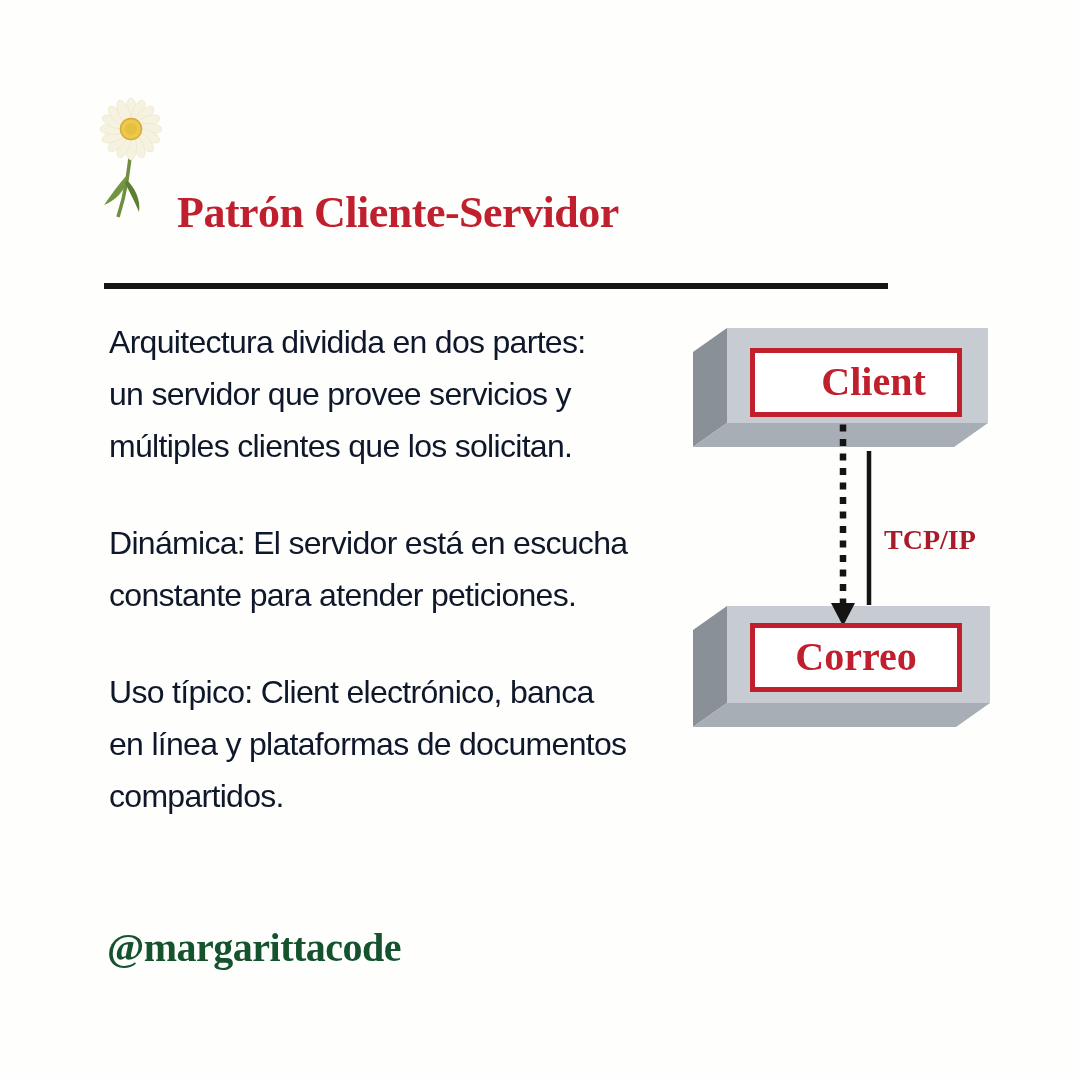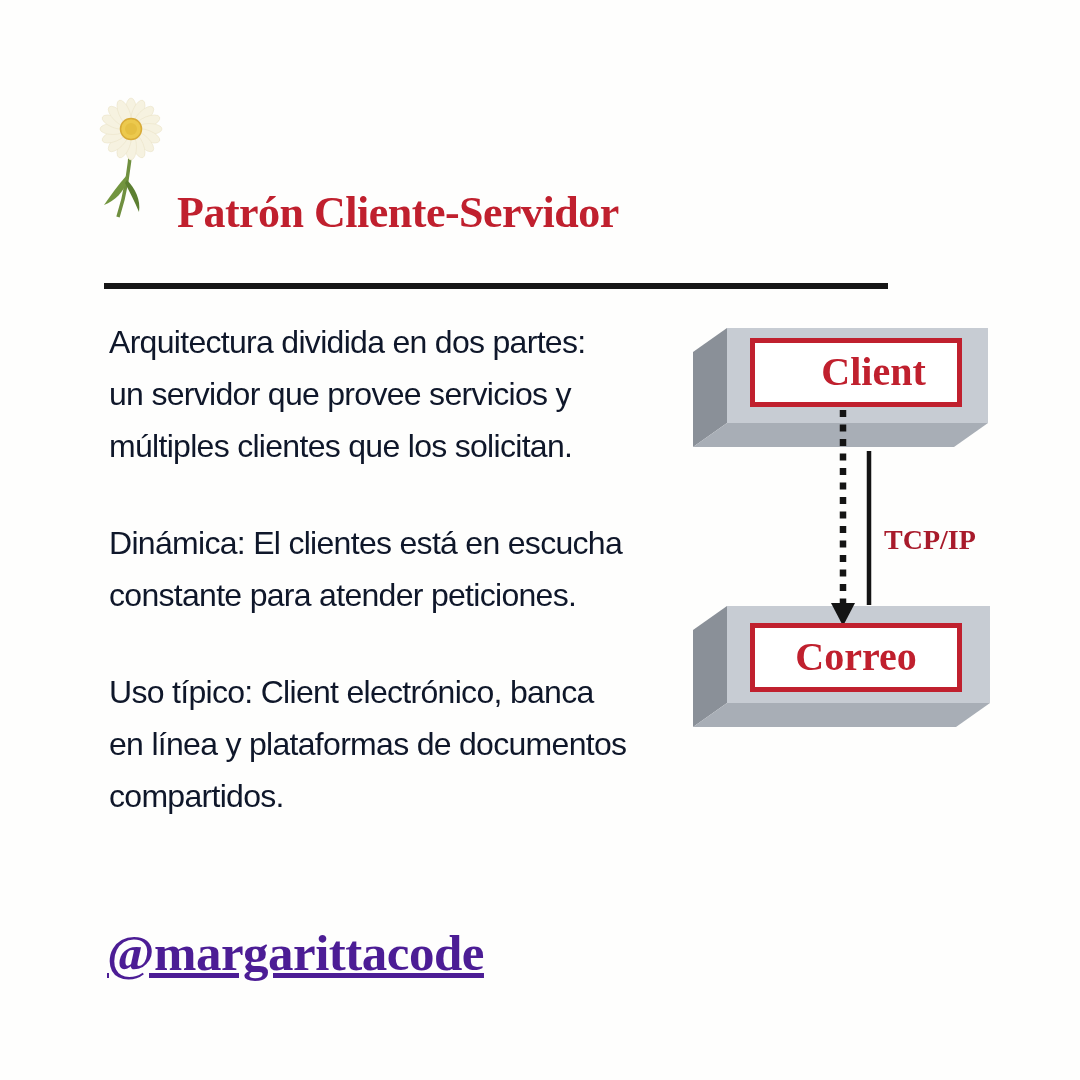--- a/index.html
+++ b/index.html
@@ -63,42 +63,41 @@
     box-sizing: border-box;
     background: #ffffff;
     border: 5px solid #c0202e;
     text-align: center;
     line-height: 58px;
     font-family: "Liberation Serif", "DejaVu Serif", serif;
     font-weight: 700;
     font-size: 40px;
     color: #c0202e;
   }
-  .client-label { left: 750px; top: 338px; padding-left: 35px; }
+  .client-label { left: 750px; top: 348px; padding-left: 35px; }
   .server-label { left: 750px; top: 623px; }
   .tcpip-label {
     left: 884px;
     top: 496px;
     font-family: "Liberation Serif", "DejaVu Serif", serif;
     font-weight: 700;
     font-size: 28px;
     color: #a81b2b;
     white-space: nowrap;
     margin-top: 28px;
   }
   .handle {
     left: 107px;
     top: 924px;
     font-family: "Liberation Serif", "DejaVu Serif", serif;
     font-weight: 700;
-    font-size: 51px;
+    font-size: 40px;
     letter-spacing: -0.5px;
-    color: #4c1d95;
+    color: #14532d;
     white-space: nowrap;
-    text-decoration: underline;
   }
   .daisy {
     left: 90px;
     top: 97px;
     width: 82px;
     height: 126px;
   }
 </style>
 </head>
 <body>
@@ -136,21 +135,21 @@
   </svg>
 
   <h1 class="abs title">Patrón Cliente-Servidor</h1>
 
   <div class="abs divider"></div>
 
   <div class="abs body-text">
     <p>Arquitectura dividida en dos partes:
 un servidor que provee servicios y
 múltiples clientes que los solicitan.</p>
-    <p>Dinámica: El clientes está en escucha
+    <p>Dinámica: El servidor está en escucha
 constante para atender peticiones.</p>
     <p>Uso típico: Client electrónico, banca
 en línea y plataformas de documentos
 compartidos.</p>
   </div>
 
   <svg class="abs diagram-svg" viewBox="0 0 1080 1080">
     <g>
       <polygon points="727,328 693,352 693,447 727,423" fill="#8a9098"></polygon>
       <polygon points="727,423 693,447 954,447 988,423" fill="#a8aeb6"></polygon>

